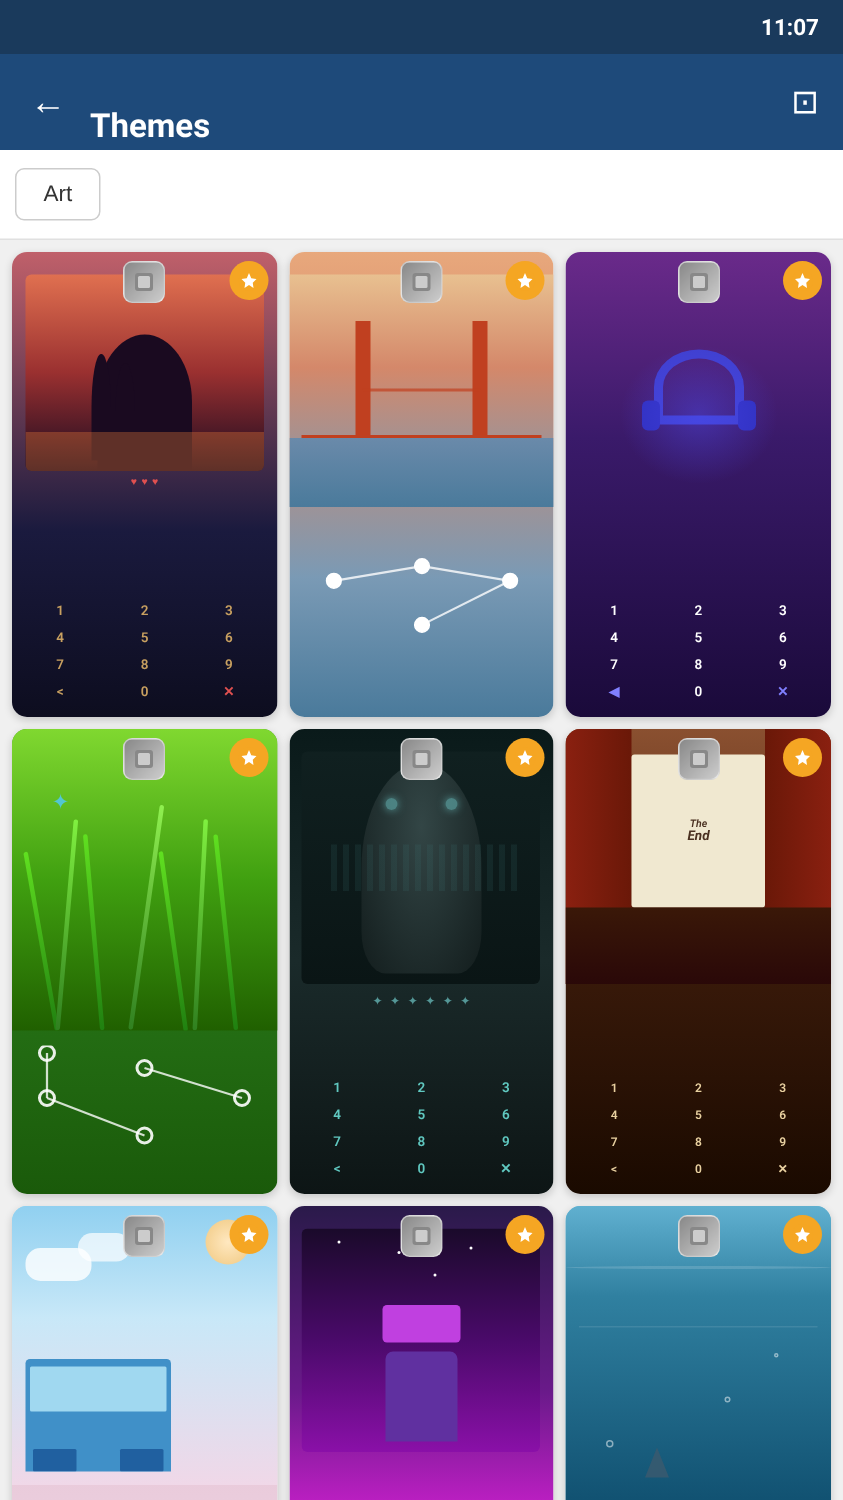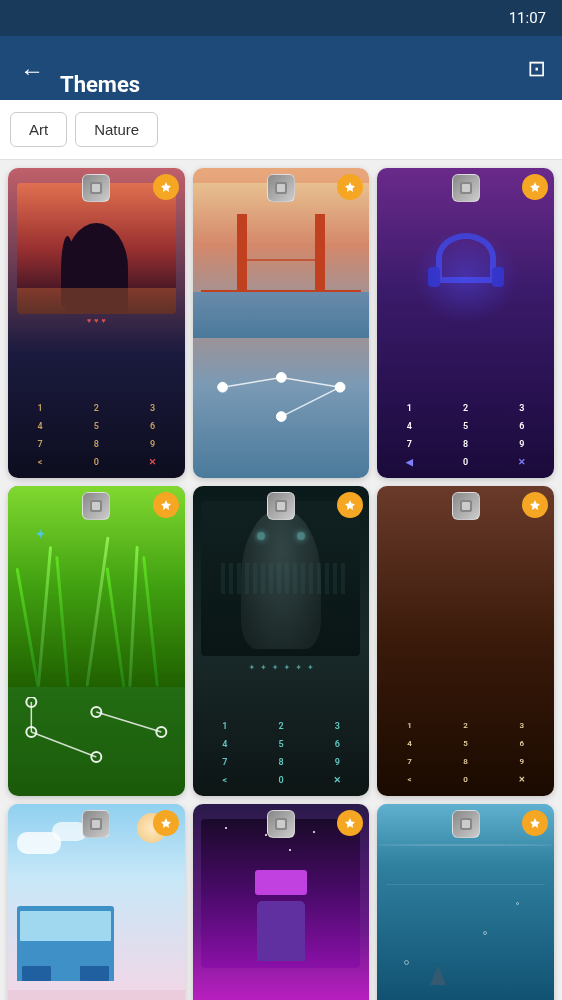--- a/index.html
+++ b/index.html
@@ -17,21 +17,21 @@
       background: #1a3a5c;
       height: 36px;
       display: flex;
       align-items: center;
       justify-content: flex-end;
       padding-right: 16px;
     }
     .status-time {
       color: white;
       font-size: 15px;
-      font-weight: 400;
+      font-weight: 700;
     }
 
     
     .header {
       background: #1e4a7a;
       height: 64px;
       display: flex;
       align-items: center;
       padding: 0 16px;
       gap: 12px;
@@ -207,21 +207,20 @@
 </div>
 
 <div class="header">
   <span class="header-back">←</span>
   <span class="header-title">Themes</span>
   <span class="header-icon">⊡</span>
 </div>
 
 <div class="filter-row">
   <button class="filter-tab">Art</button>
-  <button class="filter-tab">Nature</button>
 </div>
 
 <div class="grid-container">
 
   <div class="theme-card">
     <div class="theme-bg theme-bg-1"></div>
 
     <div style="position:absolute;top:5%;left:5%;width:90%;height:42%;background:linear-gradient(180deg,#e07050 0%,#9a3030 50%,#1a0a20 100%);border-radius:4px;overflow:hidden;">
 
       <div style="position:absolute;bottom:0;left:30%;width:40%;height:70%;background:#1a0a20;border-radius:50% 50% 0 0;"></div>
@@ -460,20 +459,41 @@
       <svg viewBox="0 0 16 16">
           <circle cx="8" cy="8" r="7" fill="#f5a623"></circle>
           <path d="M8 3 L9.5 6.5 L13 7 L10.5 9.5 L11 13 L8 11 L5 13 L5.5 9.5 L3 7 L6.5 6.5 Z" fill="white"></path>
         </svg>
     </div>
   </div>
 
   <div class="theme-card">
     <div class="theme-bg theme-bg-6"></div>
 
+    <div style="position:absolute;top:0;left:0;width:100%;height:55%;background:linear-gradient(180deg,#8a5030 0%,#4a2010 100%);overflow:hidden;">
+
+      <div style="position:absolute;top:0;left:0;width:25%;height:100%;background:linear-gradient(90deg,#8a2010,#6a1808);"></div>
+      <div style="position:absolute;top:0;right:0;width:25%;height:100%;background:linear-gradient(270deg,#8a2010,#6a1808);"></div>
+
+      <div style="position:absolute;top:10%;left:25%;right:25%;height:60%;background:#f0e8d0;border-radius:2px;display:flex;flex-direction:column;align-items:center;justify-content:center;">
+        <div style="font-size:7px;font-style:italic;color:#4a3020;font-weight:600;">The</div>
+        <div style="font-size:9px;font-style:italic;color:#4a3020;font-weight:700;">End</div>
+      </div>
+
+      <div style="position:absolute;bottom:5%;left:10%;right:10%;display:flex;justify-content:space-around;">
+        <div style="width:4px;height:4px;background:#2a1008;border-radius:1px;"></div>
+        <div style="width:4px;height:4px;background:#2a1008;border-radius:1px;"></div>
+        <div style="width:4px;height:4px;background:#2a1008;border-radius:1px;"></div>
+        <div style="width:4px;height:4px;background:#2a1008;border-radius:1px;"></div>
+        <div style="width:4px;height:4px;background:#2a1008;border-radius:1px;"></div>
+        <div style="width:4px;height:4px;background:#2a1008;border-radius:1px;"></div>
+      </div>
+
+      <div style="position:absolute;bottom:0;left:0;right:0;height:30%;background:linear-gradient(180deg,#3a1808 0%,#2a0808 100%);"></div>
+    </div>
 
     <div class="keypad-overlay">
       <div class="keypad-row">
         <span class="key cinema">1</span>
           <span class="key cinema">2</span>
           <span class="key cinema">3</span>
       </div>
       <div class="keypad-row">
         <span class="key cinema">4</span>
           <span class="key cinema">5</span>

